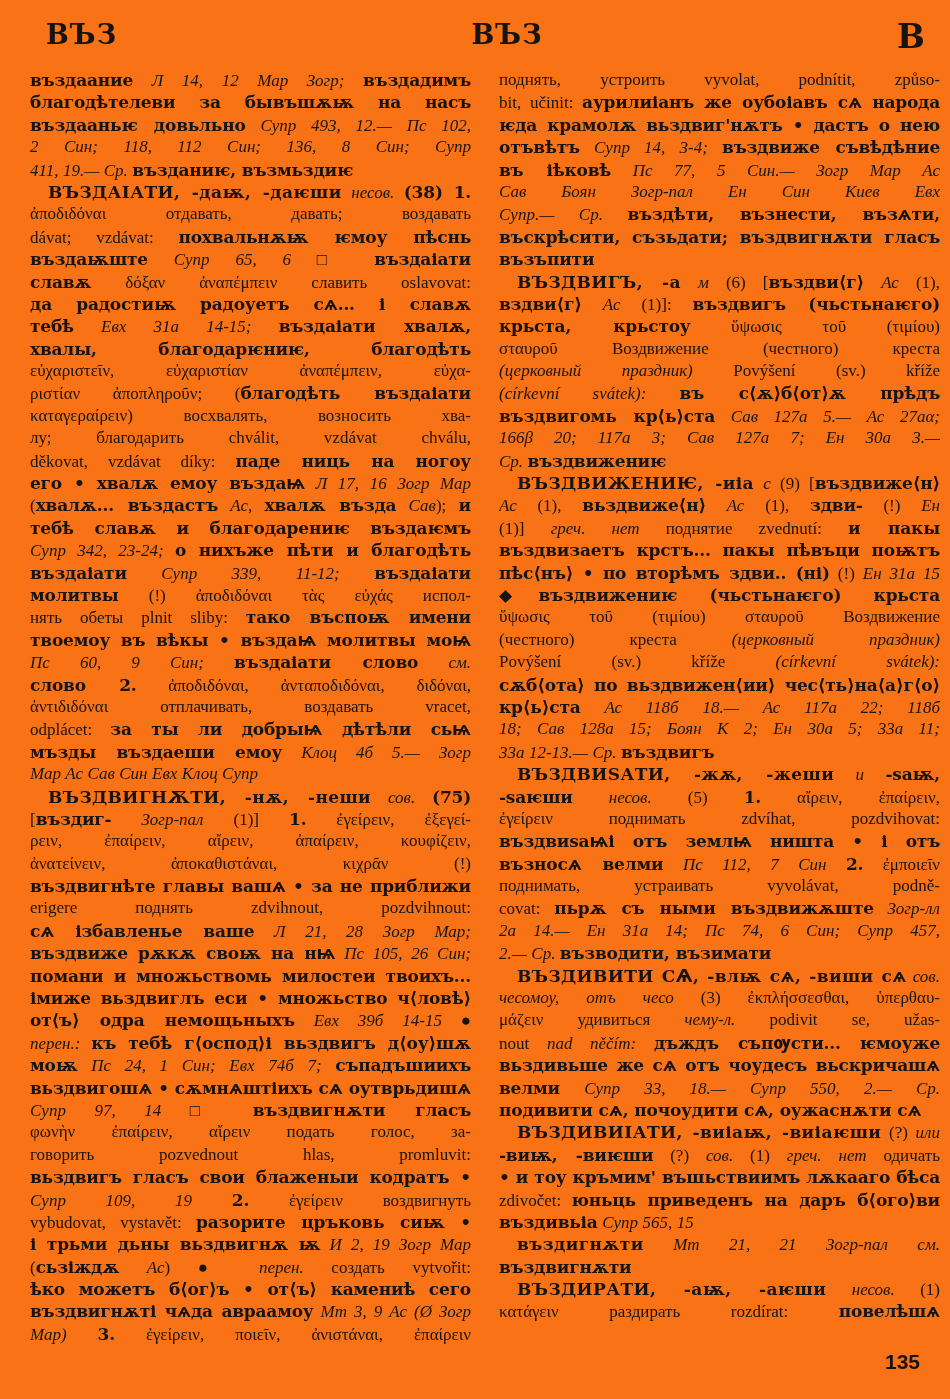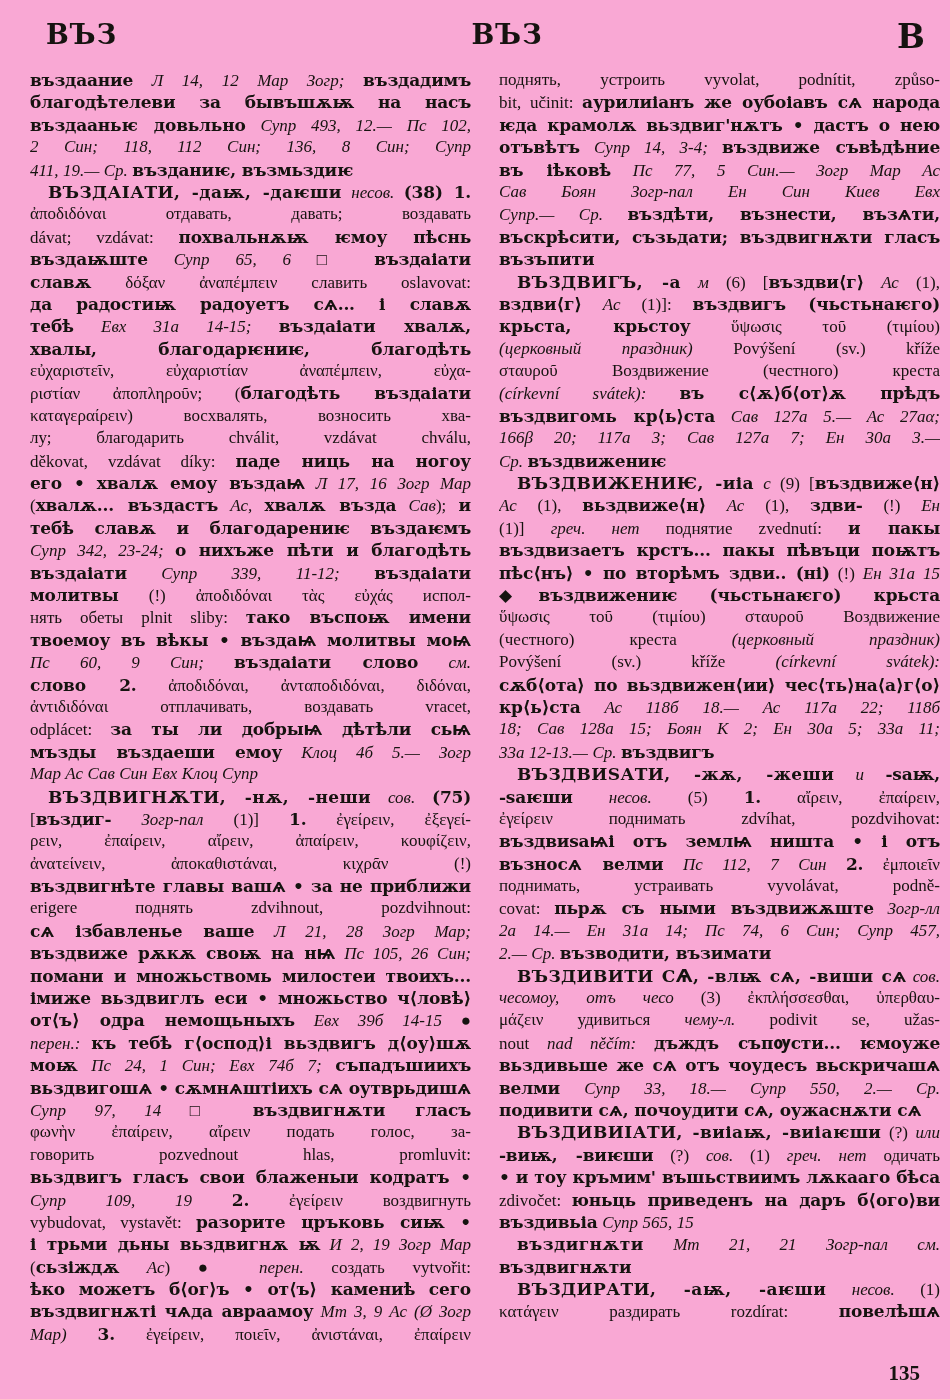--- a/index.html
+++ b/index.html
@@ -3,21 +3,21 @@
 <meta charset="utf-8">
 <style>
   html,body{margin:0;padding:0;}
   body{
     width:950px;height:1399px;
     background:#e9e7e0;
     font-family:"Liberation Serif","DejaVu Serif","DejaVu Sans",serif;
   }
   .page{
     position:relative;width:950px;height:1399px;
-    background:#f9a8d4;color:#161310;overflow:hidden;
+    background:#f97316;color:#161310;overflow:hidden;
   }
   .running-head{
     position:absolute;top:20px;left:46px;right:24px;
     display:flex;justify-content:space-between;align-items:flex-start;
     font-weight:bold;
   }
   .rh{font-size:27px;letter-spacing:1px;line-height:30px;font-family:"DejaVu Serif",serif;}
   .rh.big{font-size:33px;line-height:34px;}
   .columns{
     position:absolute;top:69px;left:30px;width:902px;
@@ -28,22 +28,22 @@
     font-size:17px;line-height:22.4px;height:22.4px;overflow:hidden;
     text-align:justify;text-align-last:justify;
     word-spacing:0.2px;
   }
   .line.nj{text-align-last:left;}
   .line.ind{text-indent:18px;}
   .line b{font-weight:700;font-family:"DejaVu Serif","DejaVu Sans",serif;letter-spacing:-0.2px;}
   .line.ind b:first-child{letter-spacing:0.4px;}
   .line i{font-style:italic;}
   .page-number{
-    position:absolute;right:30px;bottom:13px;
-    font-size:21px;font-weight:bold;font-family:Liberation Serif, serif;
+    position:absolute;right:30px;bottom:25px;
+    font-size:21px;font-weight:bold;font-family:Liberation Sans, sans-serif;
   }
 </style>
 </head>
 <body>
 
 <div class="page">
 
   <div class="running-head">
     <span class="rh">ВЪЗ</span>
     <span class="rh">ВЪЗ</span>
@@ -116,22 +116,22 @@
         <div class="line"><b>ѥда крамолѫ вьздвиг'нѫтъ • дастъ о нею</b></div>
         <div class="line"><b>отъвѣтъ</b> <i>Супр 14, 3-4;</i> <b>въздвиже съвѣдѣние</b></div>
         <div class="line"><b>въ іѣковѣ</b> <i>Пс 77, 5 Син.— Зогр Мар Ас</i></div>
         <div class="line"><i>Сав Боян Зогр-пал Ен Син Киев Евх</i></div>
         <div class="line"><i>Супр.— Ср.</i> <b>въздѣти, възнести, възѧти,</b></div>
         <div class="line"><b>въскрѣсити, съзьдати; въздвигнѫти гласъ</b> </div>
         <div class="line nj"><b>възъпити</b></div>
         <div class="line ind"><b>ВЪЗДВИГЪ, -а</b> <i>м</i> (6) [<b>въздви⟨г⟩</b> <i>Ас</i> (1),</div>
         <div class="line"><b>вздви⟨г⟩</b> <i>Ас</i> (1)]: <b>въздвигъ (чьстьнаѥго)</b></div>
         <div class="line"><b>крьста, крьстоу</b> ὕψωσις τοῦ (τιμίου)</div>
+        <div class="line">σταυροῦ Воздвижение (честного) креста</div>
         <div class="line"><i>(церковный праздник)</i> Povýšení (sv.) kříže</div>
-        <div class="line">σταυροῦ Воздвижение (честного) креста</div>
         <div class="line"><i>(církevní svátek):</i> <b>въ с⟨ѫ⟩б⟨от⟩ѫ прѣдъ</b></div>
         <div class="line"><b>въздвигомь кр⟨ь⟩ста</b> <i>Сав 127а 5.— Ас 27аα;</i></div>
         <div class="line"><i>166β 20; 117а 3; Сав 127а 7; Ен 30а 3.—</i></div>
         <div class="line nj"><i>Ср.</i> <b>въздвижениѥ</b></div>
         <div class="line ind"><b>ВЪЗДВИЖЕНИѤ, -иіа</b> <i>с</i> (9) [<b>въздвиже⟨н⟩</b></div>
         <div class="line"><i>Ас</i> (1), <b>вьздвиже⟨н⟩</b> <i>Ас</i> (1), <b>здви-</b> (!) <i>Ен</i></div>
         <div class="line">(1)] <i>греч. нет</i> поднятие zvednutí: <b>и пакы</b></div>
         <div class="line"><b>въздвизаетъ крстъ... пакы пѣвъци поѭтъ</b></div>
         <div class="line"><b>пѣс⟨нъ⟩ • по вторѣмъ здви.. (ні)</b> (!) <i>Ен 31а 15</i></div>
         <div class="line">◆<b>въздвижениѥ (чьстьнаѥго) крьста</b></div>

